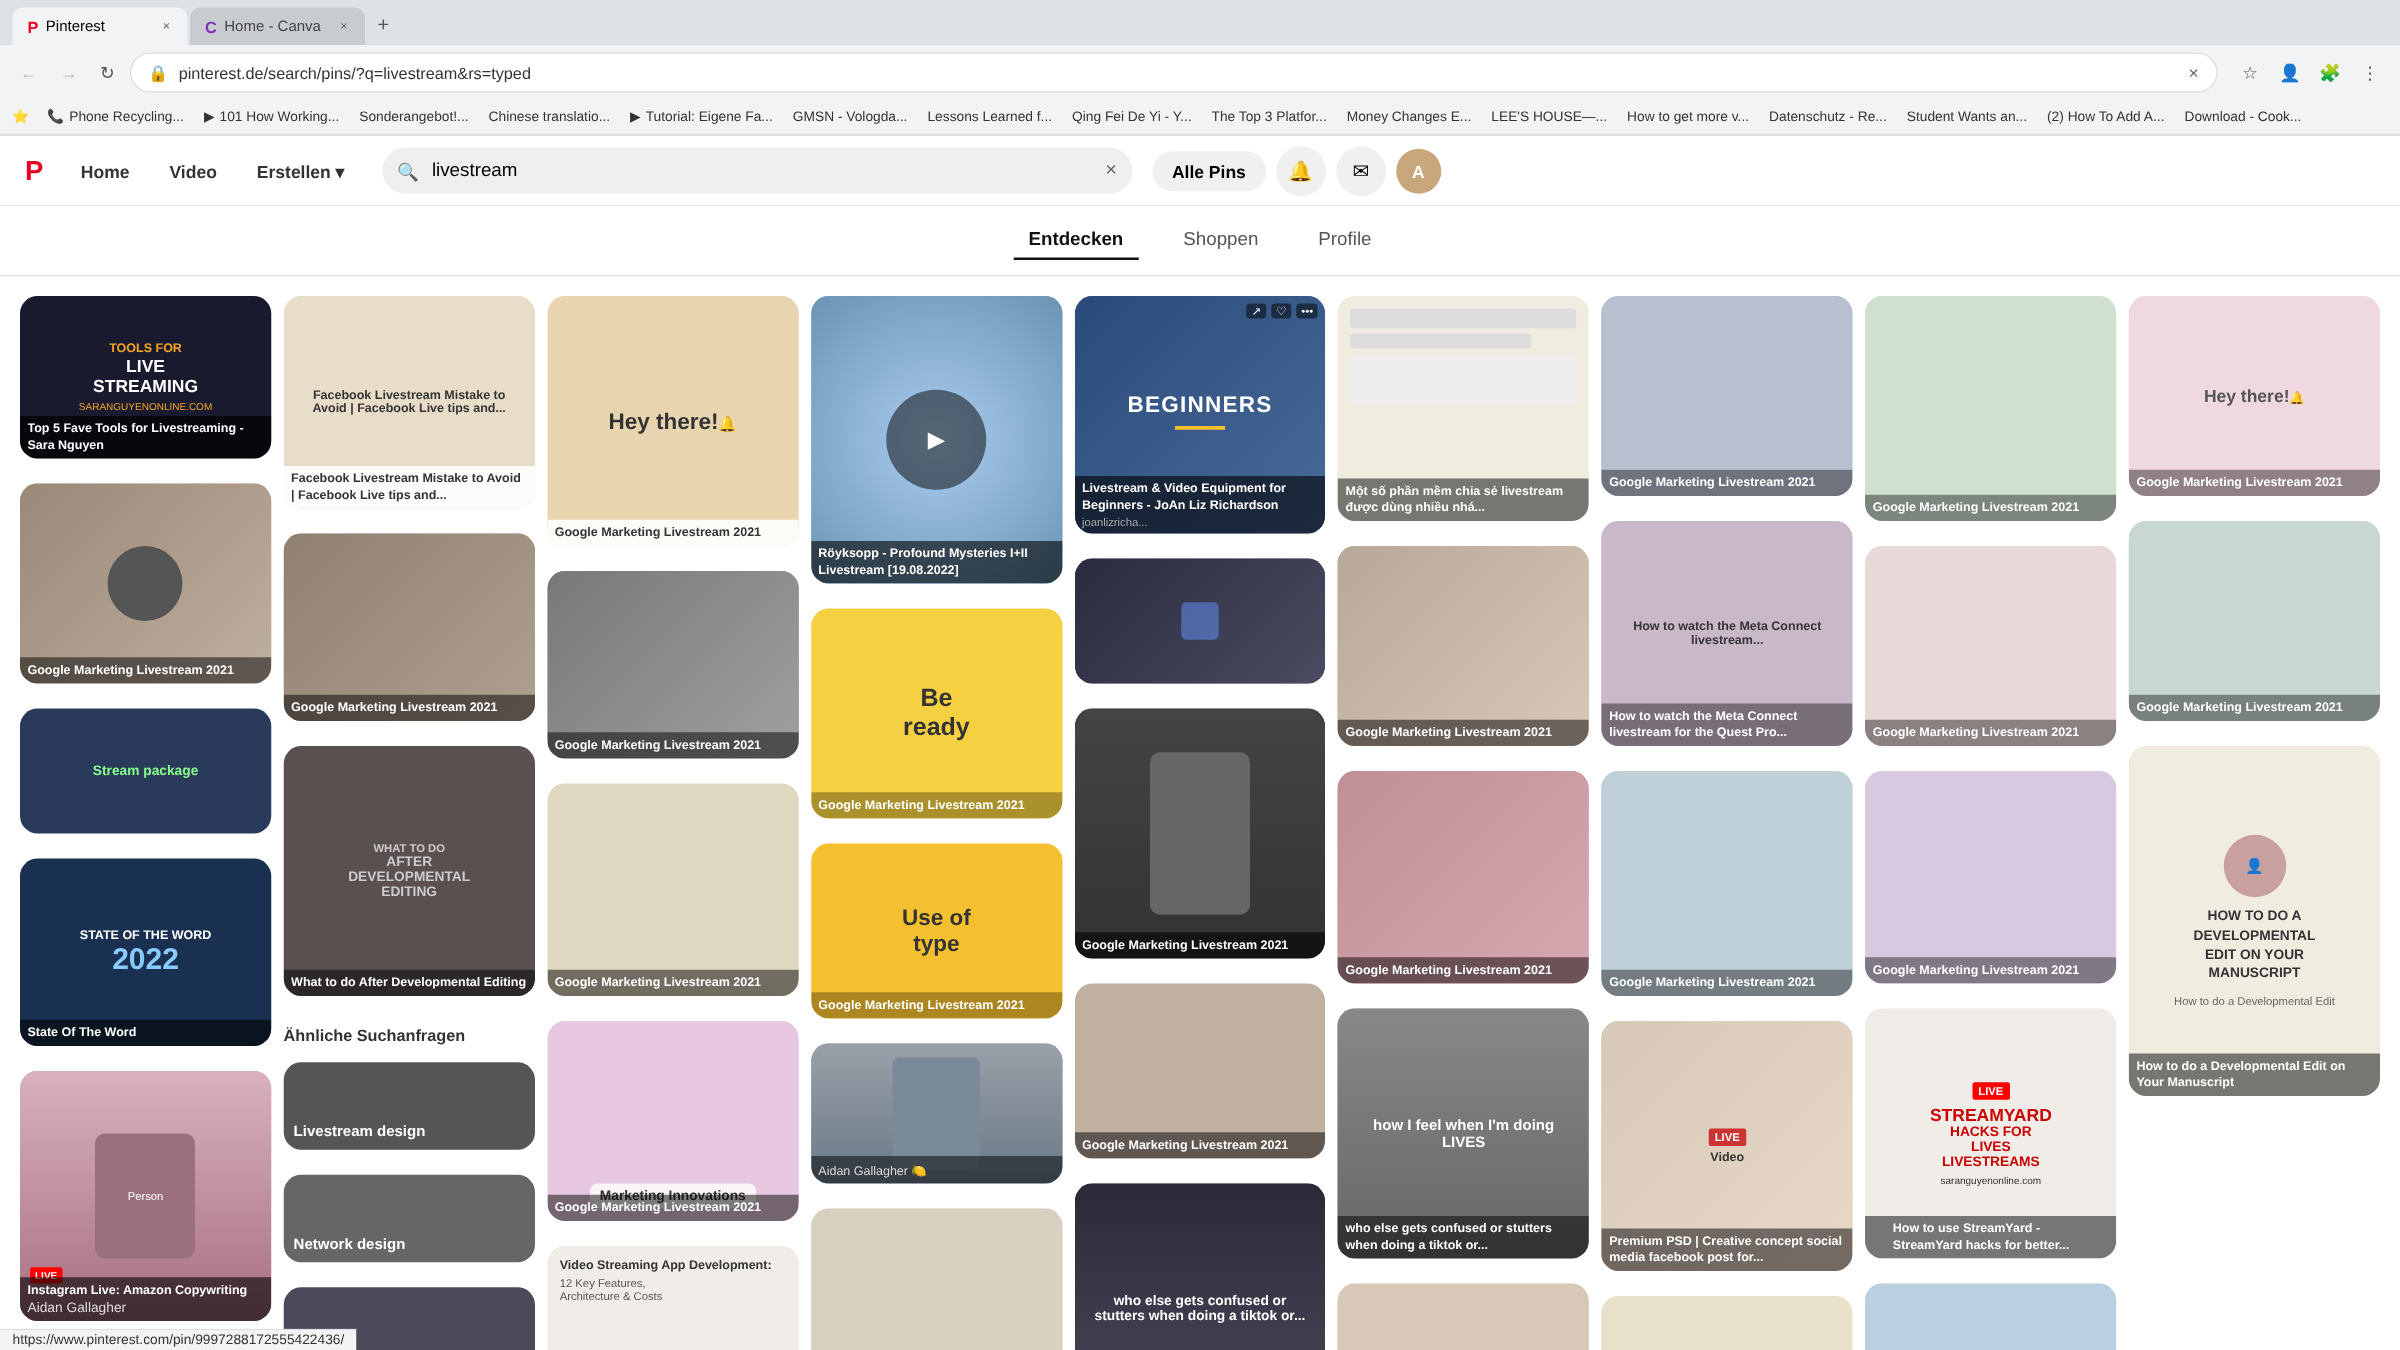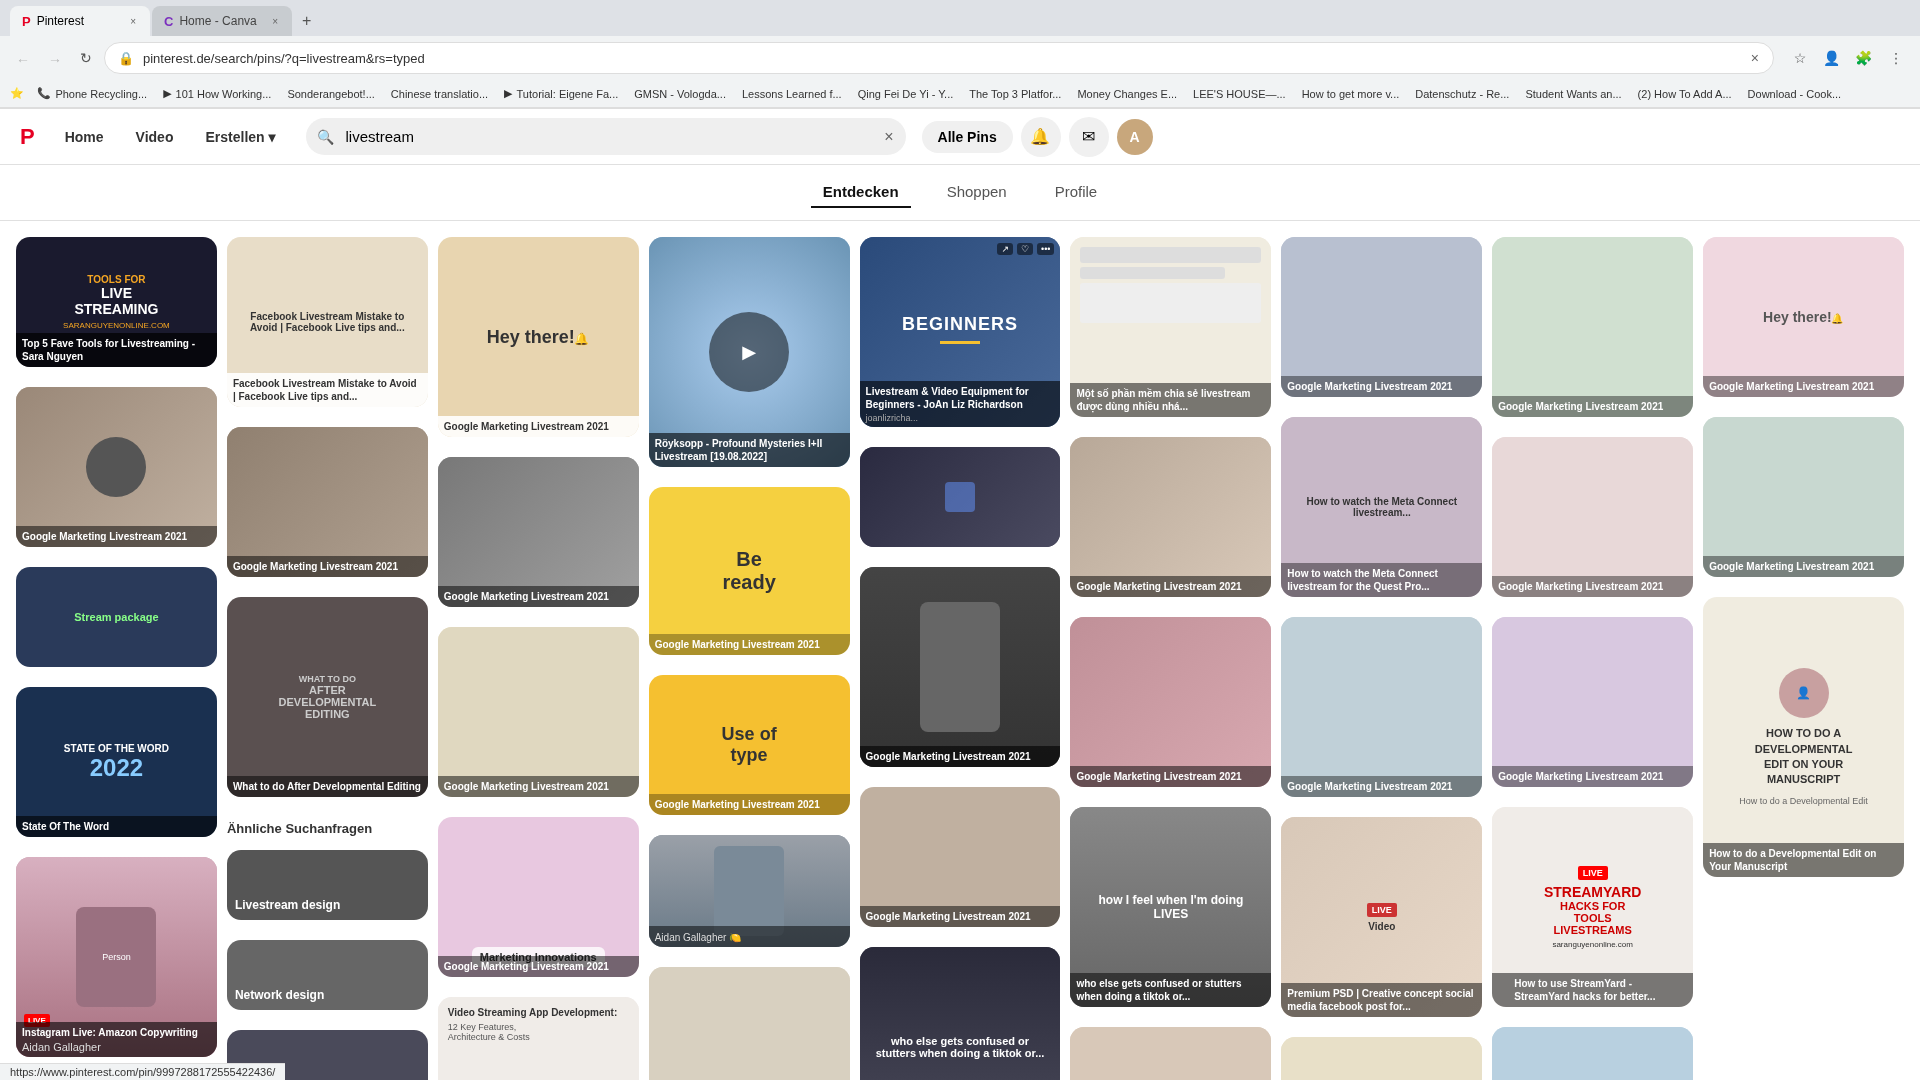--- a/index.html
+++ b/index.html
@@ -494,21 +494,21 @@
           <div class="pin-info" style="position:absolute;bottom:0;left:0;right:0;background:rgba(0,0,0,0.4);padding:4px 6px;">
             <div class="pin-title" style="color:#fff;font-size:10px;">Google Marketing Livestream 2021</div>
           </div>
         </div>
 
         <div class="pin-card" style="height:200px;background:#f5f0e8;border-radius:14px;overflow:hidden;position:relative;">
           <div style="position:absolute;inset:0;display:flex;flex-direction:column;align-items:center;justify-content:center;padding:10px;background:#f0ece8;">
             <div style="background:red;color:white;font-size:9px;font-weight:700;padding:2px 5px;border-radius:2px;margin-bottom:4px;">LIVE</div>
             <div style="color:#cc0000;font-size:14px;font-weight:800;text-align:center;">STREAMYARD</div>
             <div style="color:#cc0000;font-size:11px;font-weight:700;text-align:center;">HACKS FOR</div>
-            <div style="color:#cc0000;font-size:11px;font-weight:700;text-align:center;">TOOLS</div>
+            <div style="color:#cc0000;font-size:11px;font-weight:700;text-align:center;">LIVES</div>
             <div style="color:#cc0000;font-size:11px;font-weight:700;text-align:center;">LIVESTREAMS</div>
             <div style="color:#333;font-size:8px;margin-top:4px;">saranguyenonline.com</div>
           </div>
           <div class="pin-info" style="position:absolute;bottom:0;left:0;right:0;background:rgba(0,0,0,0.5);padding:4px 22px;">
             <div class="pin-title" style="color:#fff;font-size:10px;">How to use StreamYard - StreamYard hacks for better...</div>
           </div>
         </div>
 
         <div class="pin-card" style="height:160px;background:#c0d8e8;border-radius:14px;overflow:hidden;position:relative;">
           <div style="position:absolute;inset:0;background:#b8d0e0;"></div>

